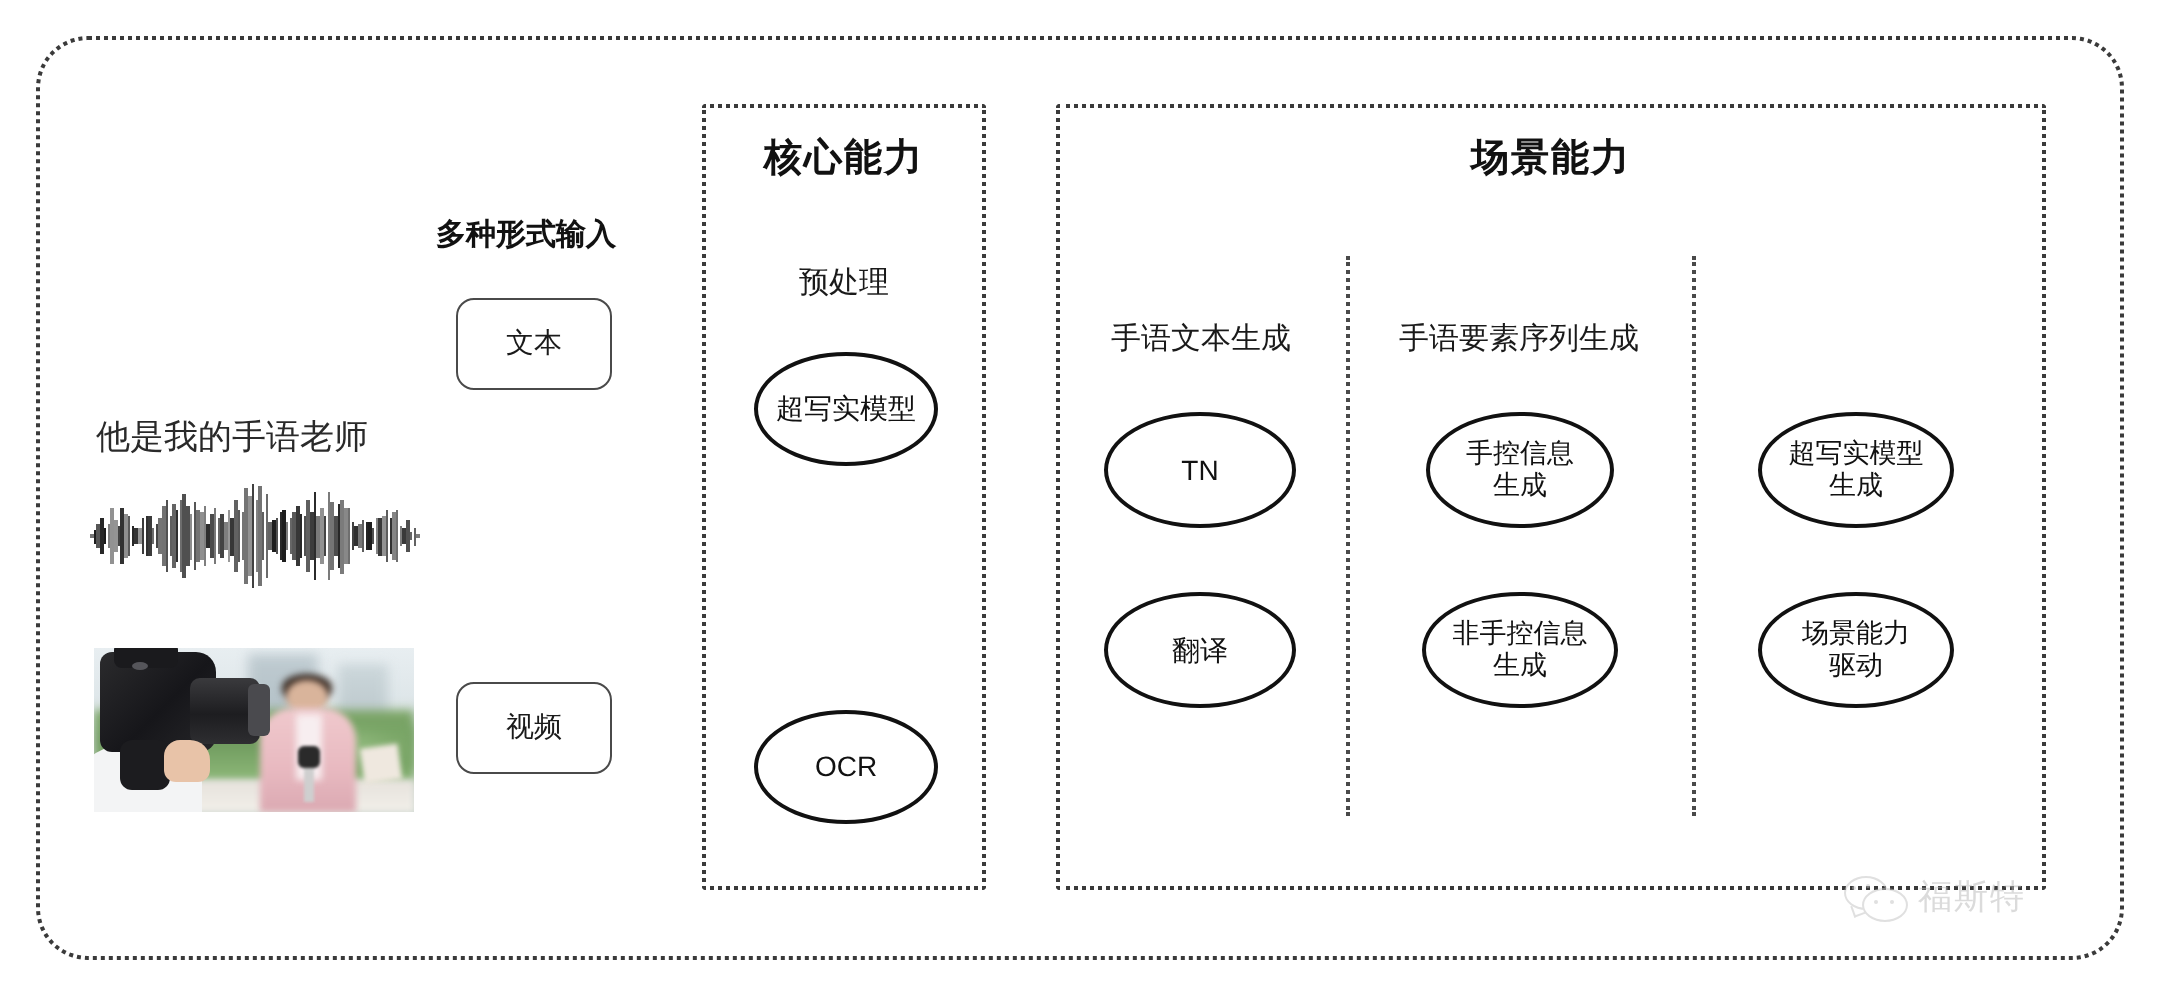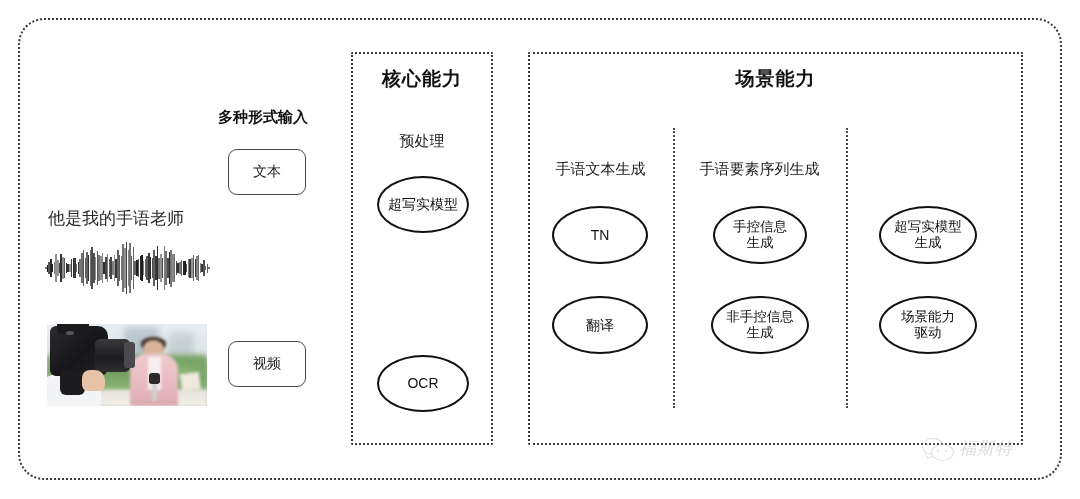--- a/index.html
+++ b/index.html
@@ -166,21 +166,20 @@
     background:#e8c3a8;}
   .cam-btn{position:absolute;left:12%;top:8%;width:5%;height:5%;border-radius:50%;background:#55555a;}
 
   
   #watermark{
     position:absolute;
     display:flex;
     align-items:center;
     gap:7px;
     opacity:.5;
-    font-style:italic;
   }
   #watermark .wm-text{
     font-size:17px;
     color:#b9b9b9;
     letter-spacing:1px;
     white-space:nowrap;
   }
   .wm-icon{position:relative;width:30px;height:22px;}
   .wm-icon .b1{
     position:absolute;left:0;top:0;width:20px;height:15px;border-radius:50%;

